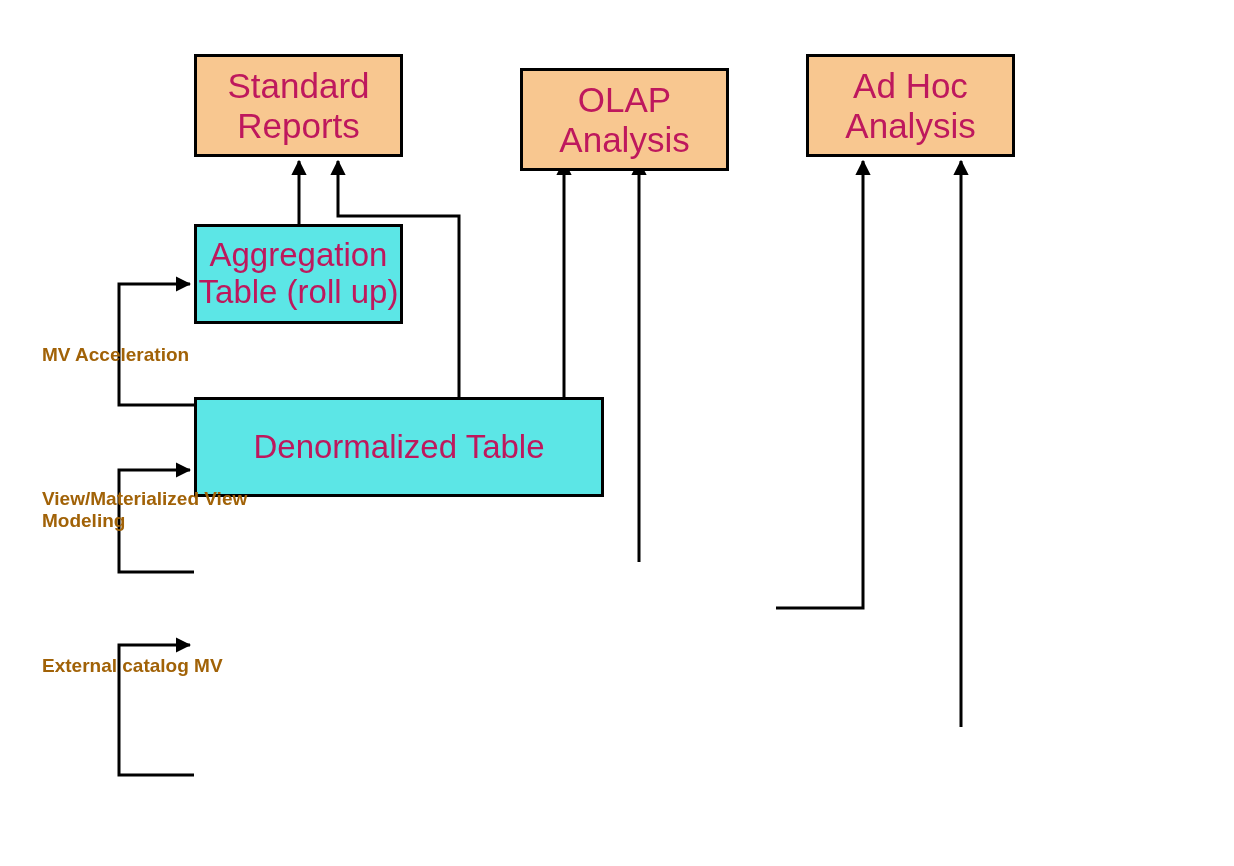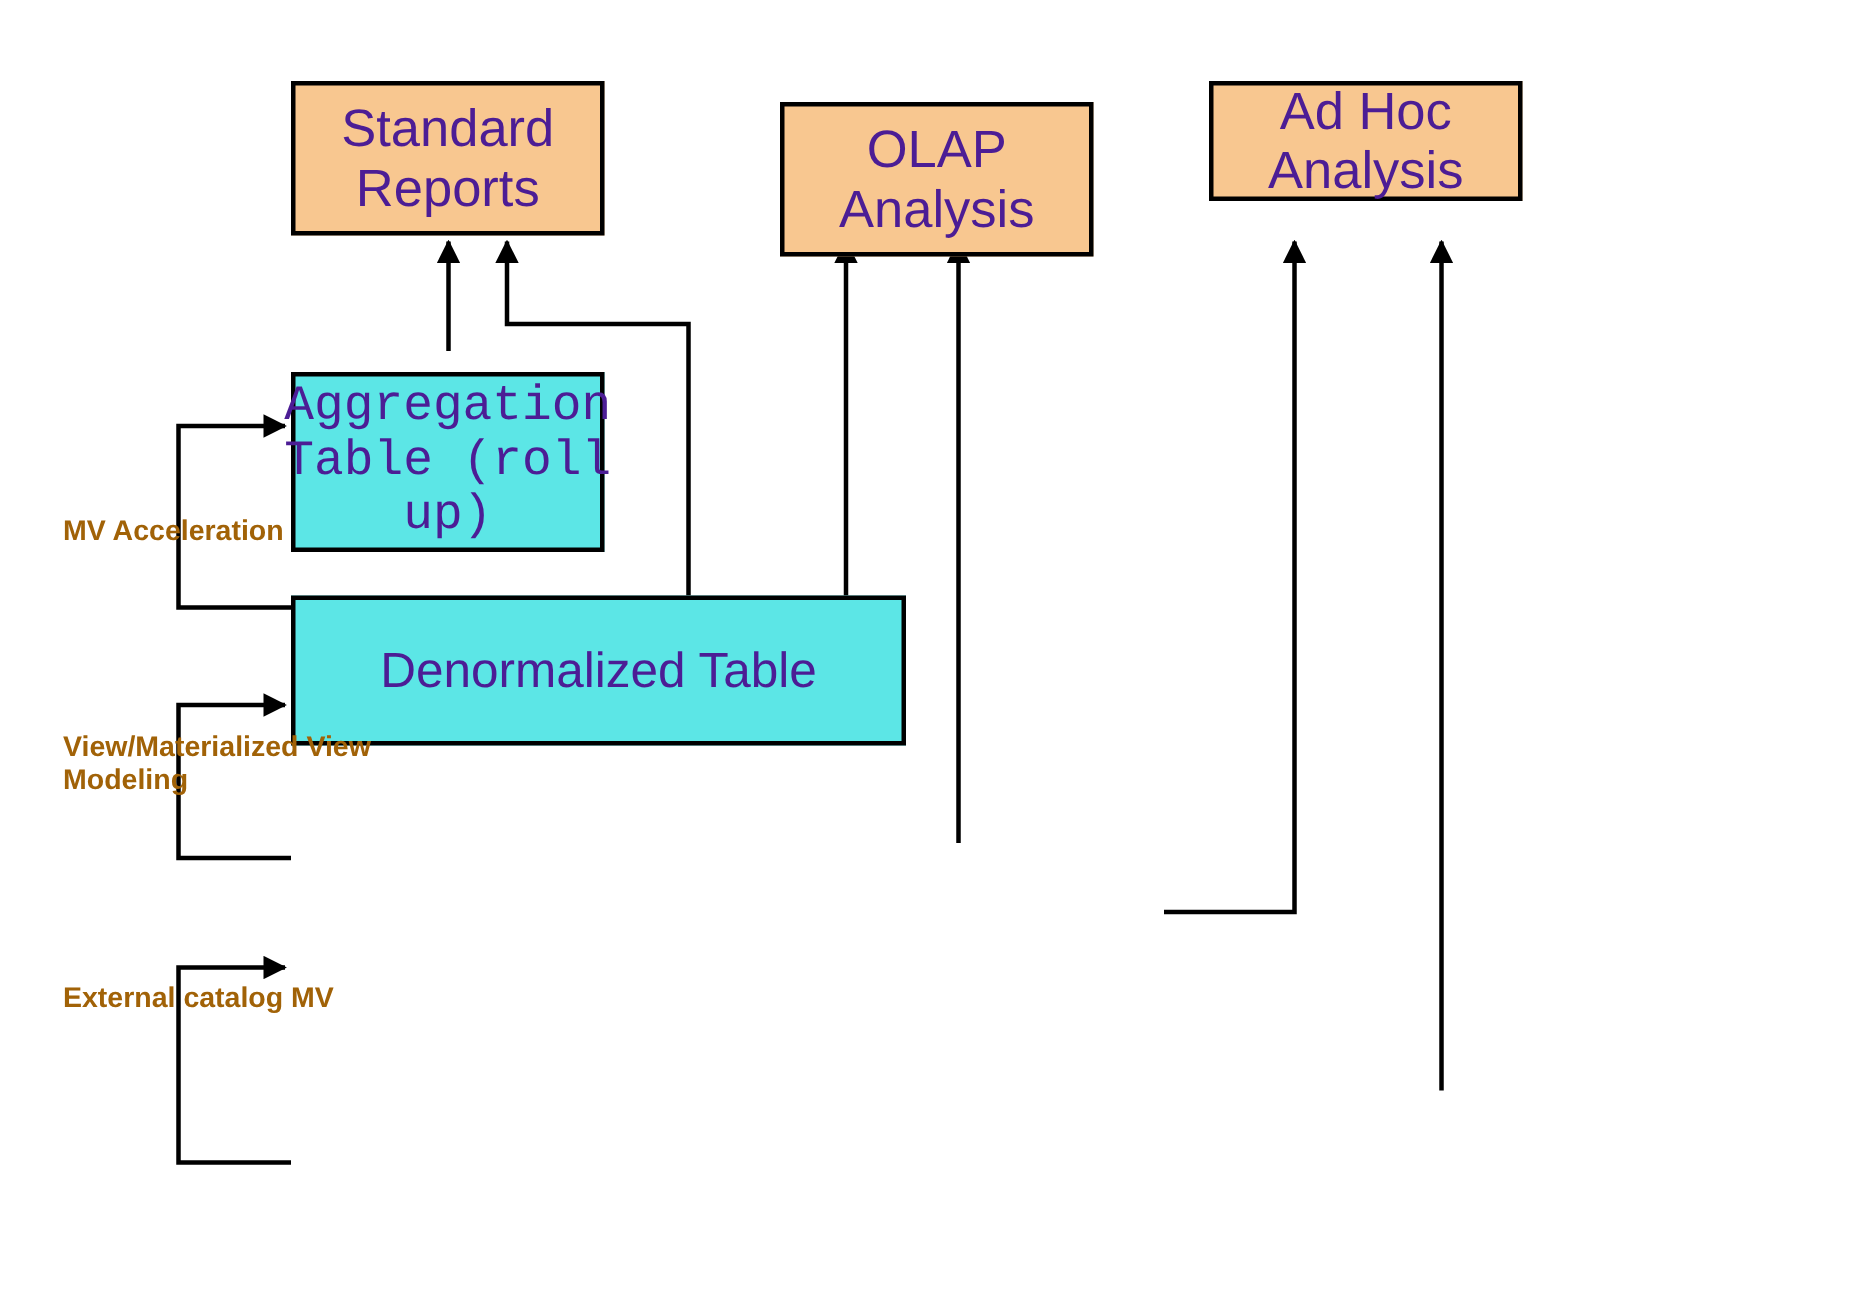--- a/index.html
+++ b/index.html
@@ -27,21 +27,21 @@
     pointer-events: none;
   }
   .node {
     position: absolute;
     box-sizing: border-box;
     border: 3px solid #000000;
     display: flex;
     align-items: center;
     justify-content: center;
     text-align: center;
-    color: #4c1d95;
+    color: #be185d;
     line-height: 1.12;
     white-space: pre-line;
     font-family: "Liberation Sans", sans-serif;
   }
   .node.consumer {
     background: #F8C790;
     font-size: 35px;
   }
   .node.store {
     background: #5CE6E6;
@@ -87,24 +87,24 @@
 
     <path d="M 194 775 L 119 775 L 119 645 L 190 645" fill="none" stroke="#000000" stroke-width="3" marker-end="url(#arrowhead)"></path>
   </svg>
 
   <div class="node consumer" style="left:194px; top:54px; width:209px; height:103px;">Standard
 Reports</div>
 
   <div class="node consumer" style="left:520px; top:54px; width:209px; height:103px;margin-top:14px;">OLAP
 Analysis</div>
 
-  <div class="node consumer" style="left:806px; top:54px; width:209px; height:80px;">Ad Hoc
+  <div class="node consumer" style="left:806px; top:54px; width:209px; height:103px;">Ad Hoc
 Analysis</div>
 
-  <div class="node store" style="left:194px; top:248px; width:209px; height:120px;font-family:Liberation Mono, monospace;">Aggregation
+  <div class="node store" style="left:194px; top:224px; width:209px; height:100px;">Aggregation
 Table (roll up)</div>
 
   <div class="node store" style="left:194px; top:397px; width:410px; height:100px;">Denormalized Table</div>
 
 
 
   <div class="edge-label" style="left:42px; top:344px;">MV Acceleration</div>
 
   <div class="edge-label" style="left:42px; top:488px;">View/Materialized View
 Modeling</div>

